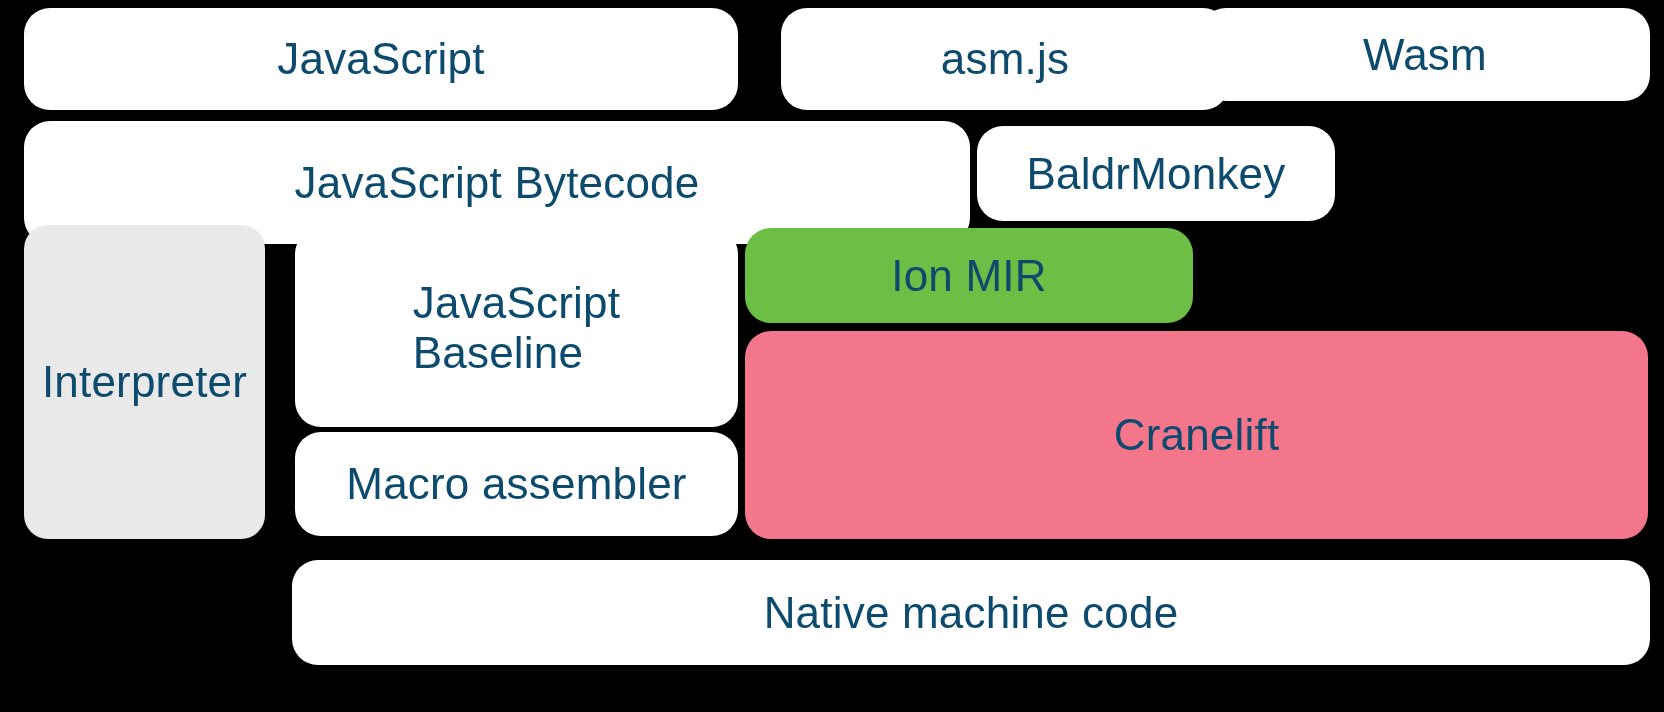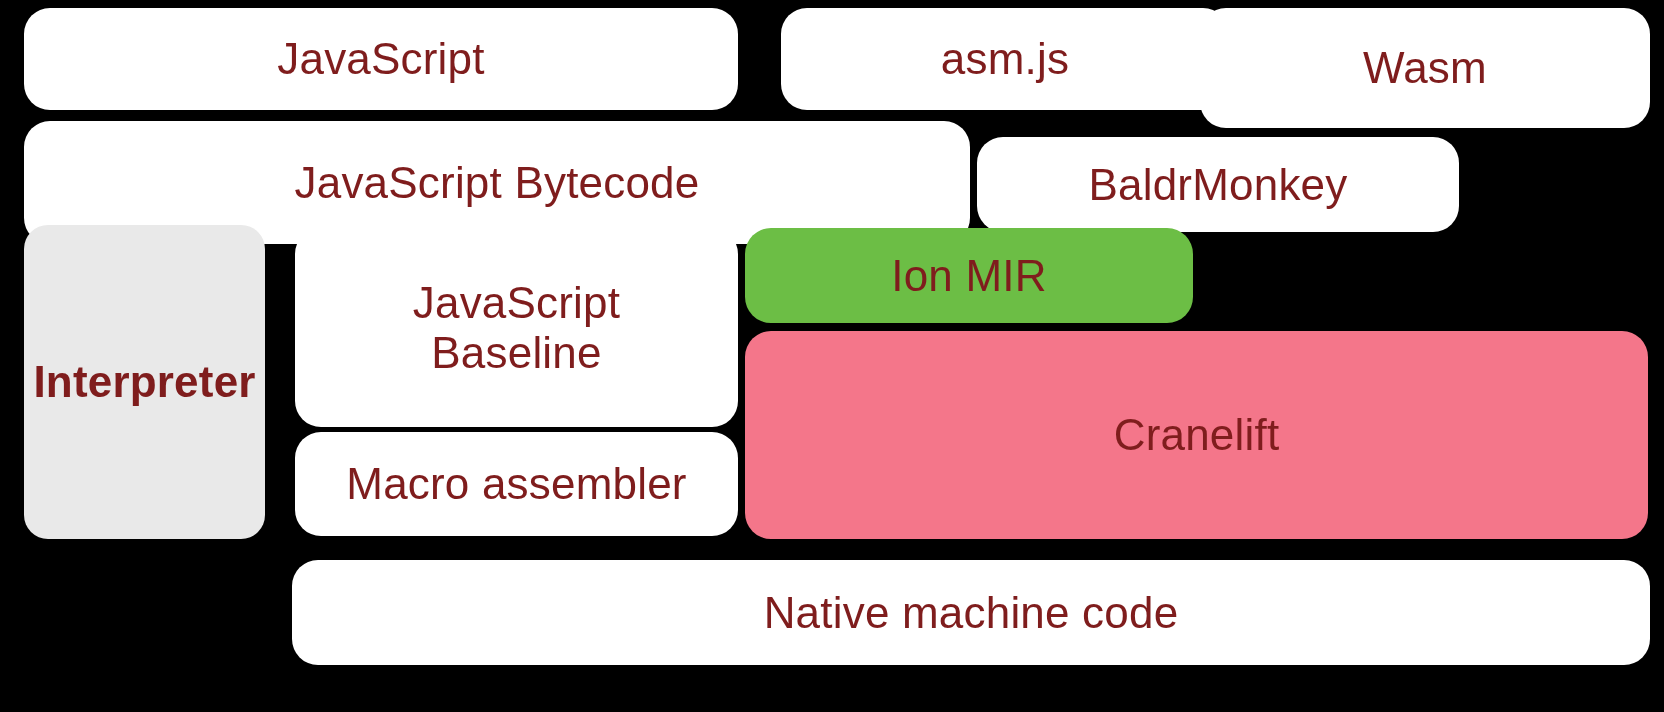--- a/index.html
+++ b/index.html
@@ -16,47 +16,47 @@
     height: 712px;
     background: #000000;
     overflow: hidden;
   }
   .node {
     position: absolute;
     box-sizing: border-box;
     display: flex;
     align-items: center;
     justify-content: center;
-    text-align: center;
+    text-align: left;
     border-radius: 26px;
-    color: #7f1d1d;
+    color: #0c4a6e;
     font-size: 44px;
     line-height: 1.12;
     font-weight: 400;
     letter-spacing: 0.2px;
     white-space: pre-line;
     padding: 4px 10px;
     -webkit-font-smoothing: antialiased;
   }
   .fill-white { background: #ffffff; }
   .fill-gray  { background: #e9e9e9; }
   .fill-green { background: #6cbe45; }
   .fill-pink  { background: #f4768a; }
 
   
   #n-javascript      { left: 24px;  top: 8px;   width: 714px; height: 102px; }
   #n-asmjs           { left: 745px; top: 8px;   width: 448px; height: 102px; margin-left: 36px; }
-  #n-wasm            { left: 1200px;top: 8px;   width: 450px; height: 120px; }
+  #n-wasm            { left: 1200px;top: 8px;   width: 450px; height: 93px; }
 
   
   #n-js-bytecode     { left: 24px;  top: 121px; width: 946px; height: 123px; }
-  #n-baldrmonkey     { left: 977px; top: 137px; width: 482px; height: 95px; }
+  #n-baldrmonkey     { left: 977px; top: 126px; width: 358px; height: 95px; }
 
   
-  #n-interpreter     { left: 24px;  top: 225px; width: 241px; height: 314px; border-radius: 24px; font-weight: bold; }
+  #n-interpreter     { left: 24px;  top: 225px; width: 241px; height: 314px; border-radius: 24px; }
   #n-js-baseline     { left: 295px; top: 228px; width: 443px; height: 199px; }
   #n-ion-mir         { left: 745px; top: 228px; width: 448px; height: 95px; }
   #n-cranelift       { left: 745px; top: 331px; width: 903px; height: 208px;
                        align-items: center; justify-content: center; }
 
   
   #n-macro-assembler { left: 295px; top: 432px; width: 443px; height: 104px; }
 
   
   #n-native-code     { left: 292px; top: 560px; width: 1358px; height: 105px; }

